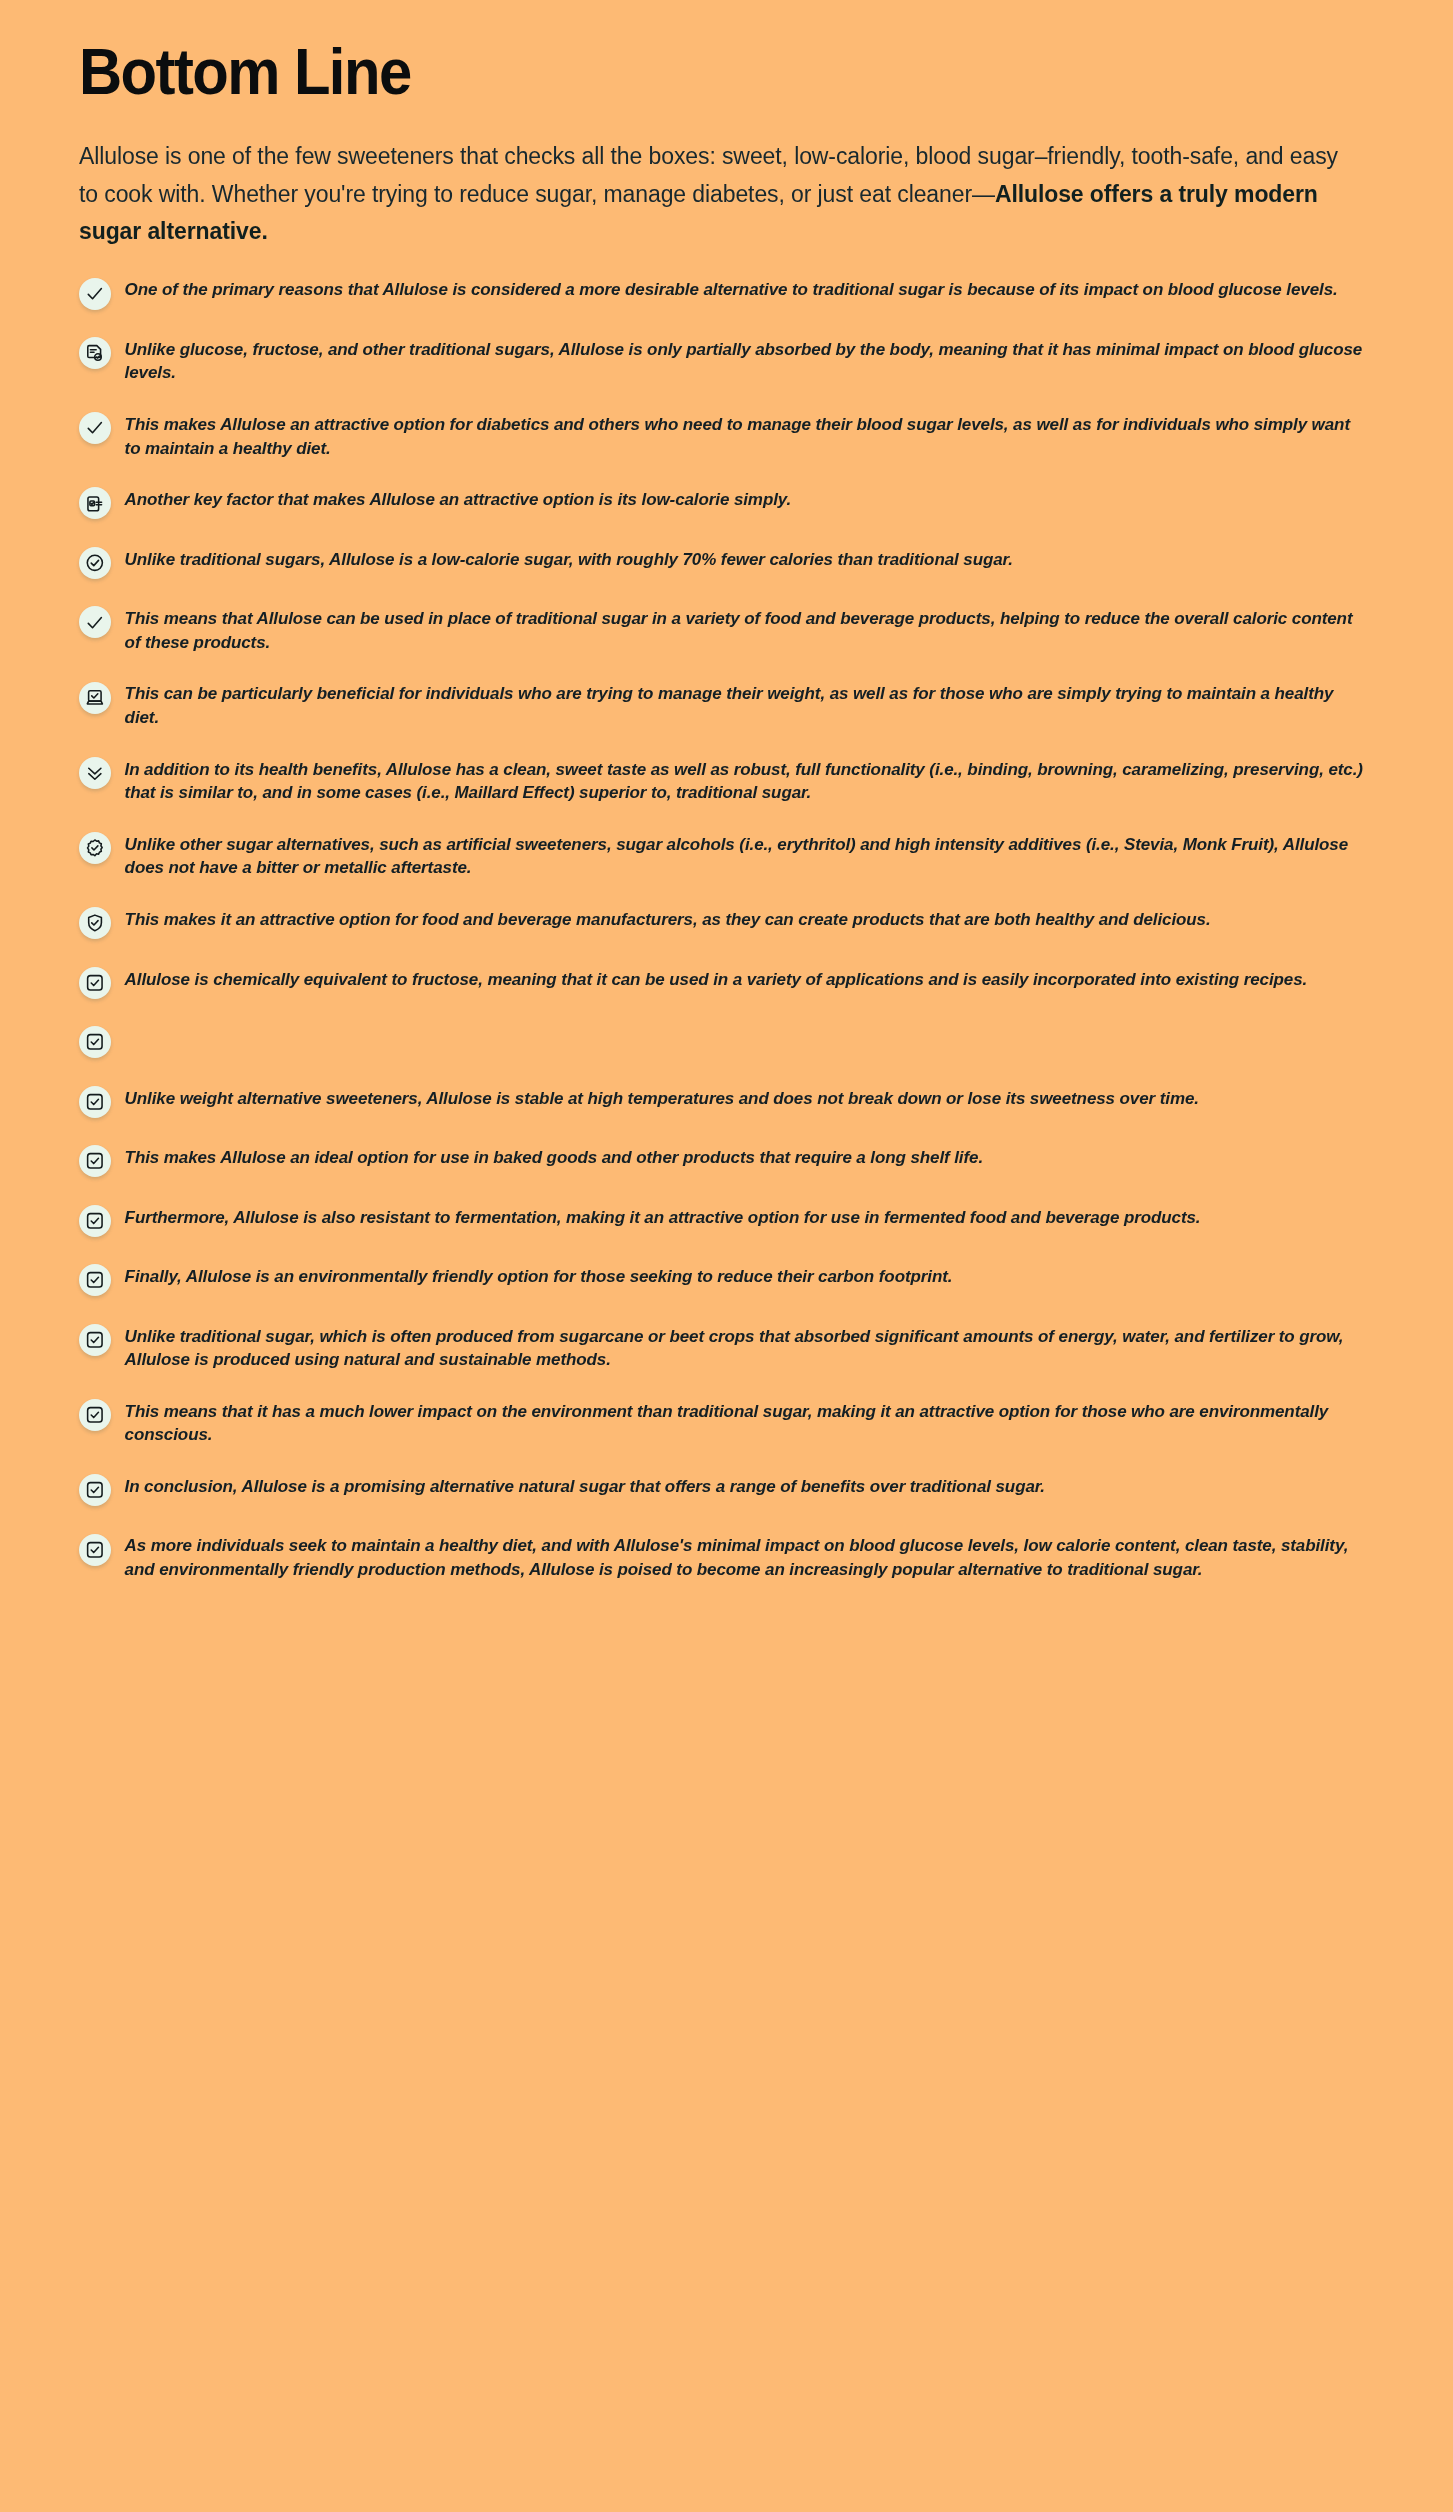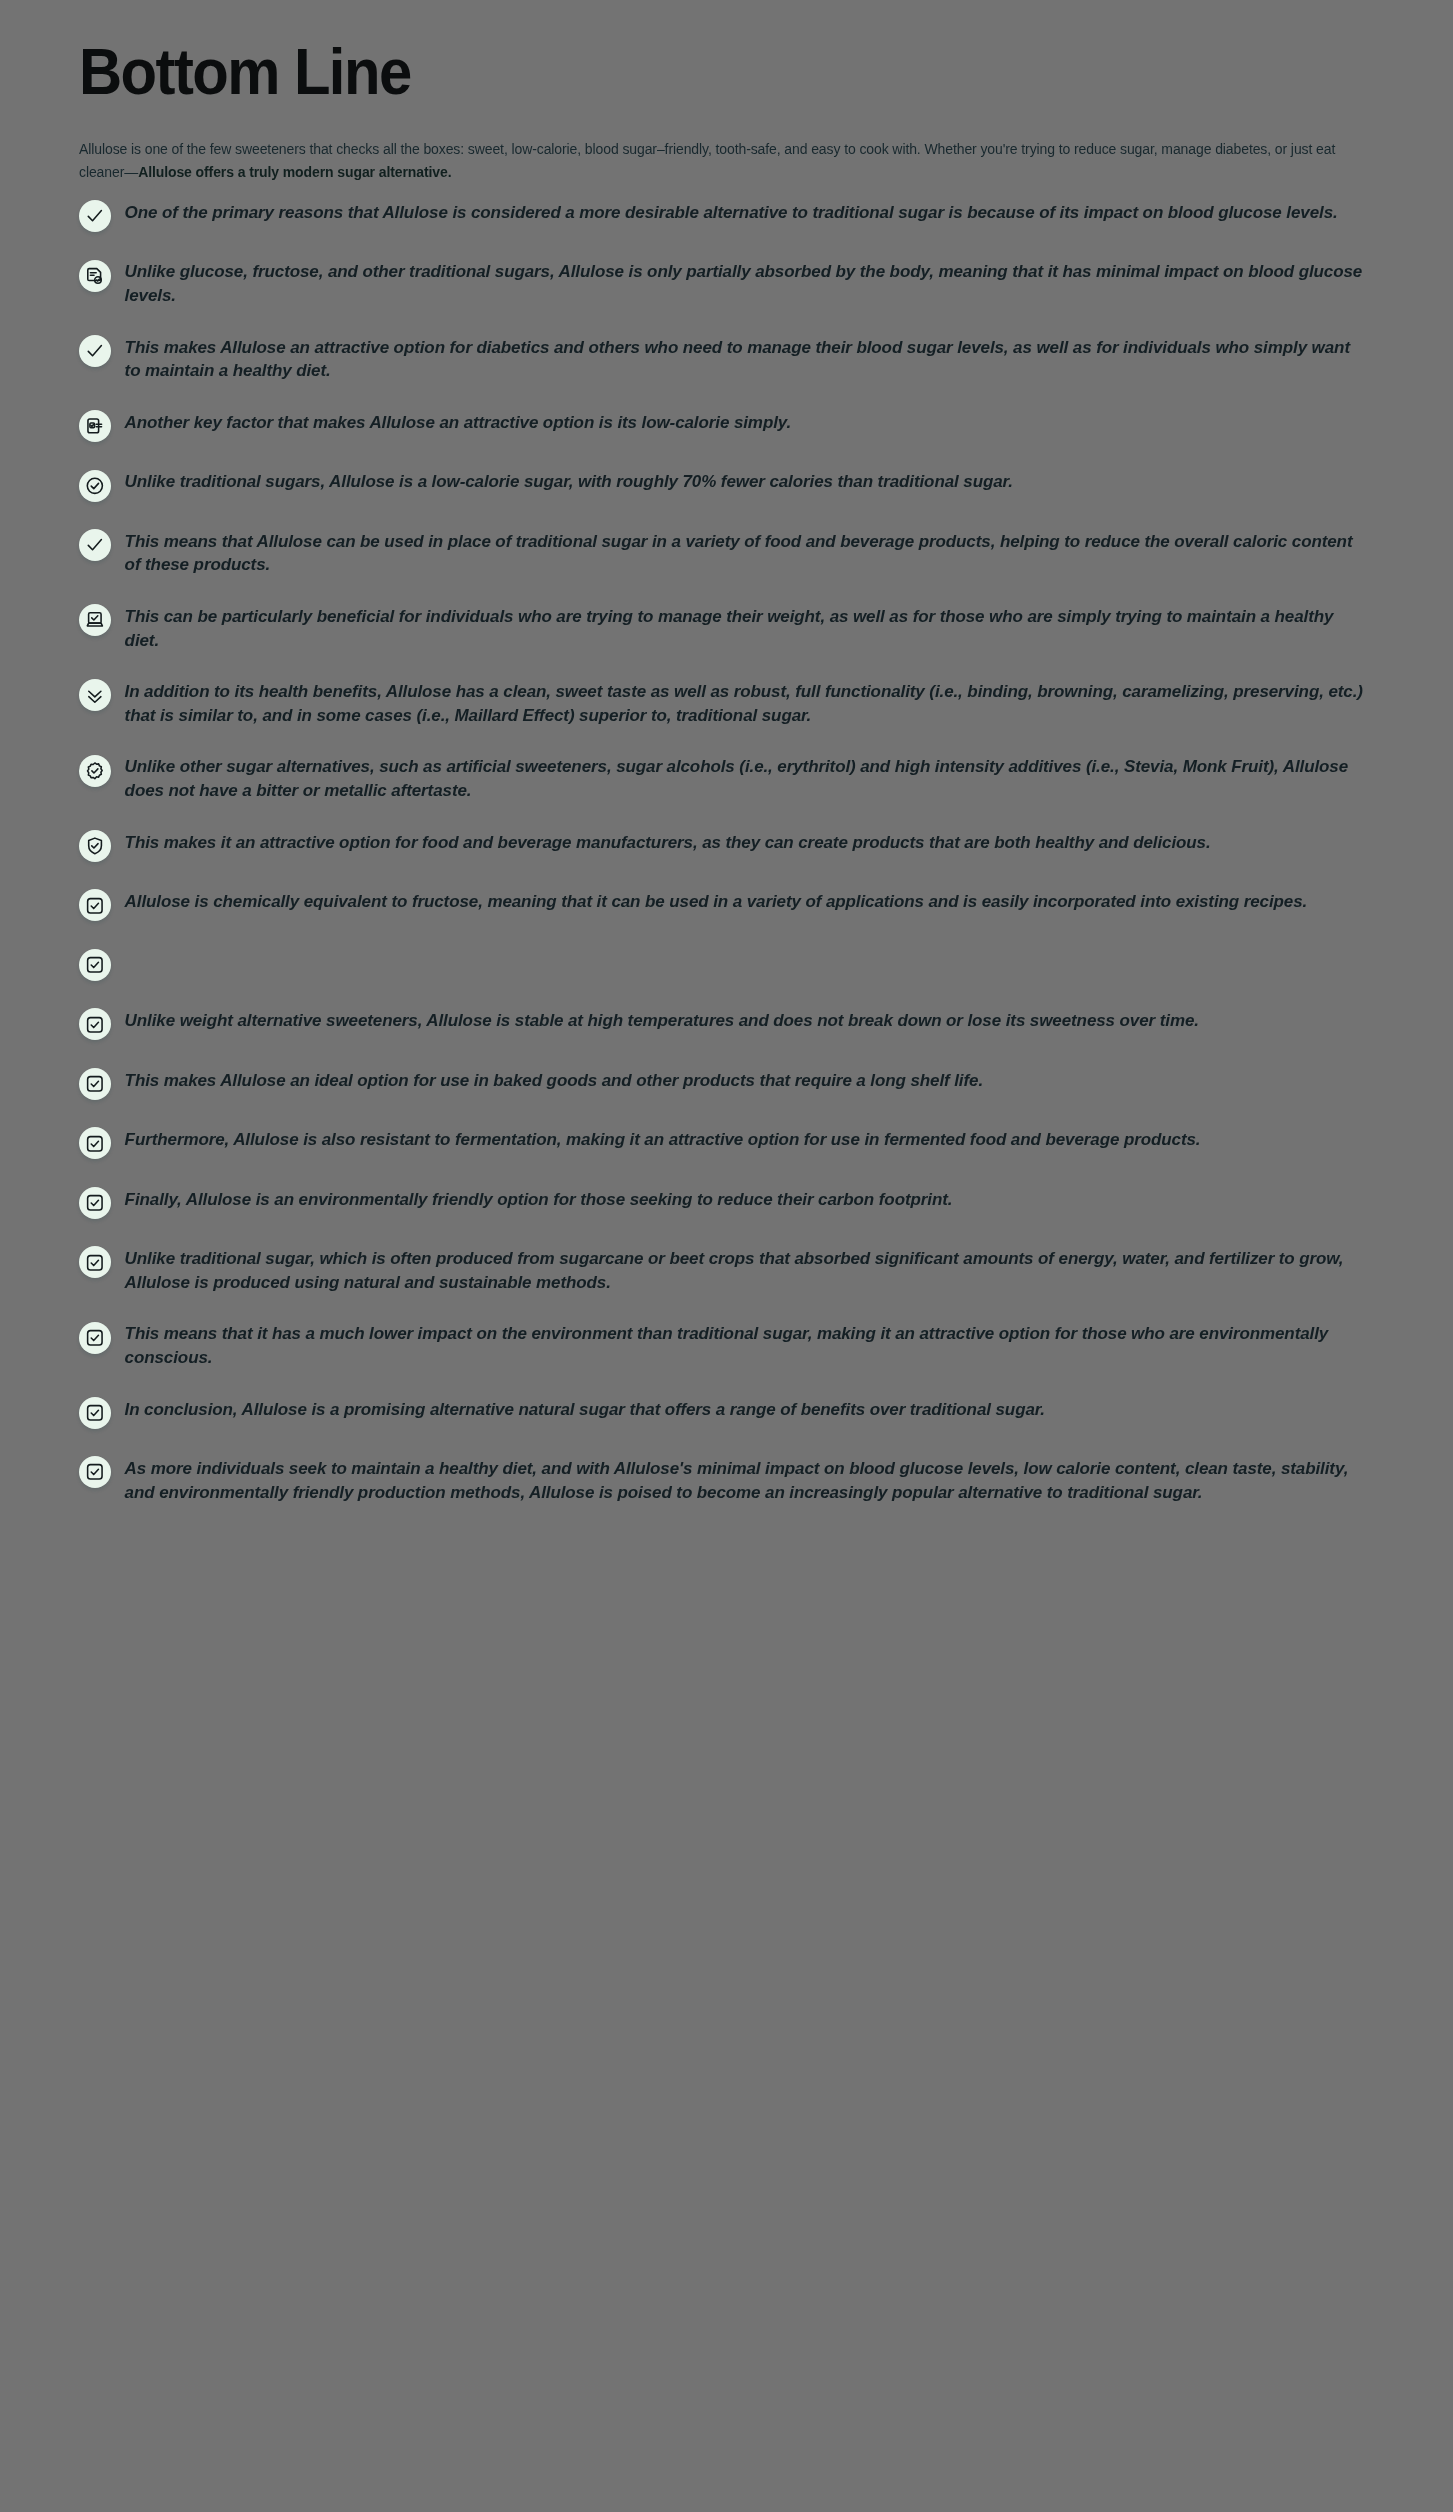--- a/index.html
+++ b/index.html
@@ -10,45 +10,45 @@
   body {
     width: 1454px;
     min-height: 2512px;
     background: #5FB6D0;
     font-family: "Liberation Sans", sans-serif;
     -webkit-font-smoothing: antialiased;
   }
   .page {
     width: 1454px;
     min-height: 2512px;
-    background: #737373;
+    background: #fdba74;
     box-sizing: border-box;
     padding: 39px 91px 30px 79px;
   }
 
   
   .page-title {
     font-family: "Liberation Sans", sans-serif;
     font-size: 65px;
     line-height: 1.02;
     font-weight: 700;
     letter-spacing: -1.7px;
     color: #0B0D0E;
     margin: 0 0 33px 0;
     transform: scaleX(0.92);
     transform-origin: left center;
   }
 
   
   .intro {
-    font-size: 14px;
+    font-size: 23px;
     line-height: 1.62;
     color: #18282E;
     max-width: 1287px;
-    margin: 0 0 15px 0;
+    margin: 0 0 26px 0;
     letter-spacing: -0.1px;
   }
   .intro .strong {
     font-weight: 700;
     color: #11201F;
   }
 
   
   .checklist {
     list-style: none;

